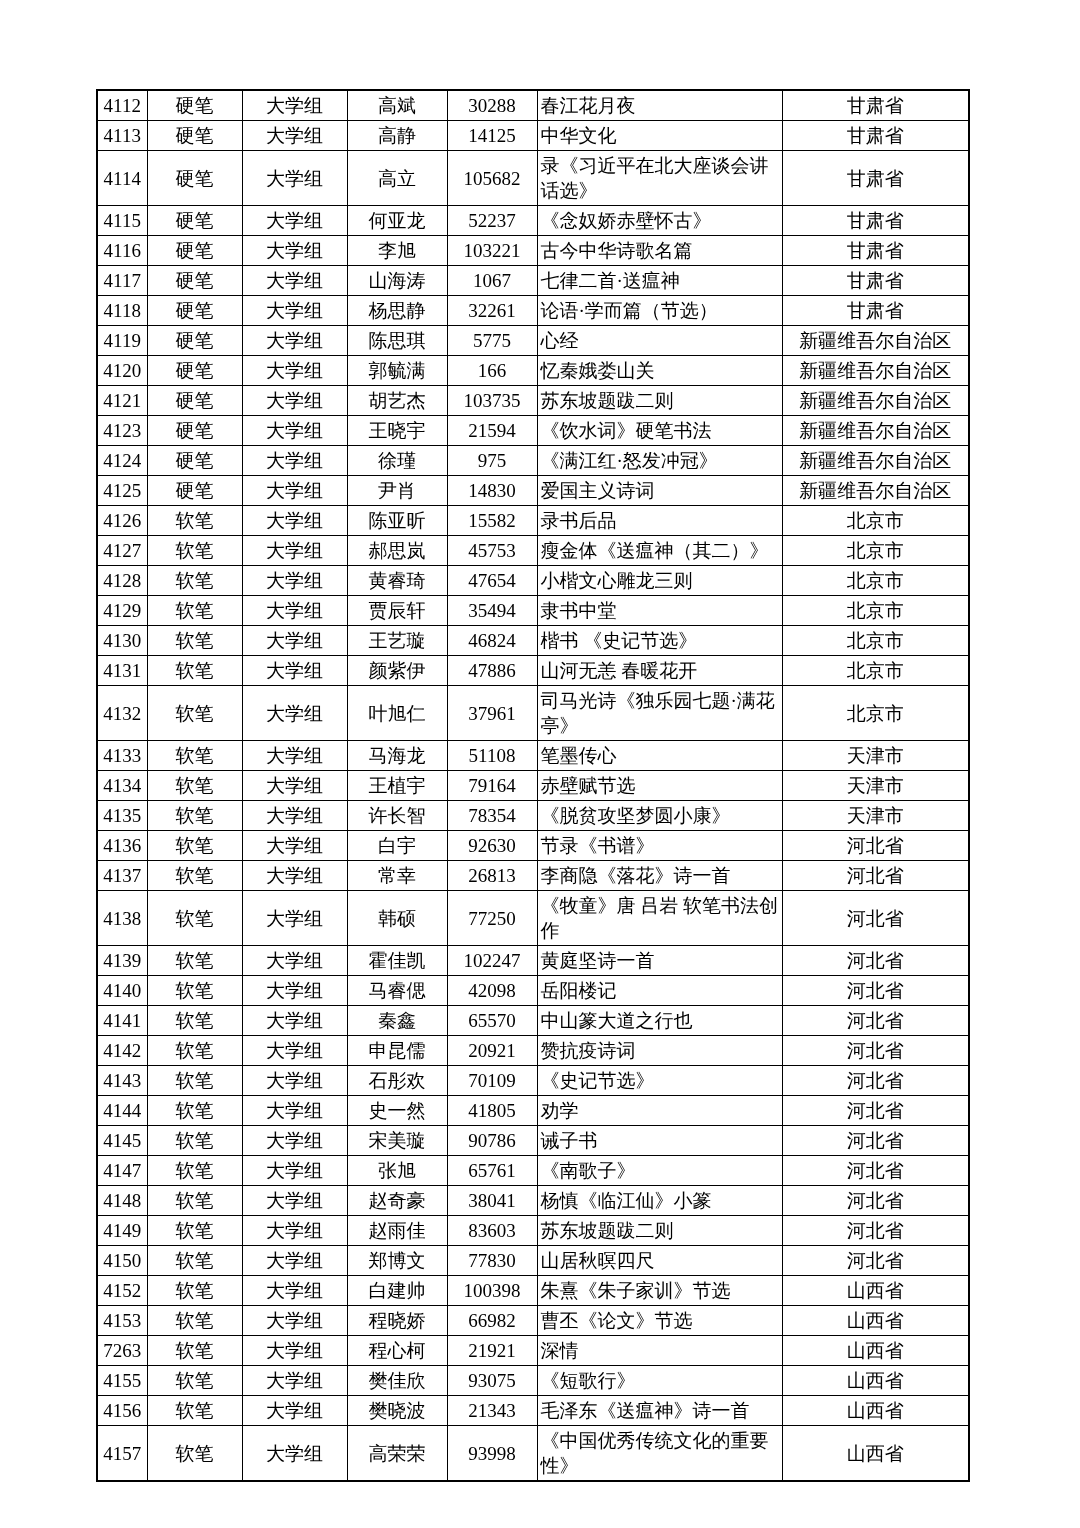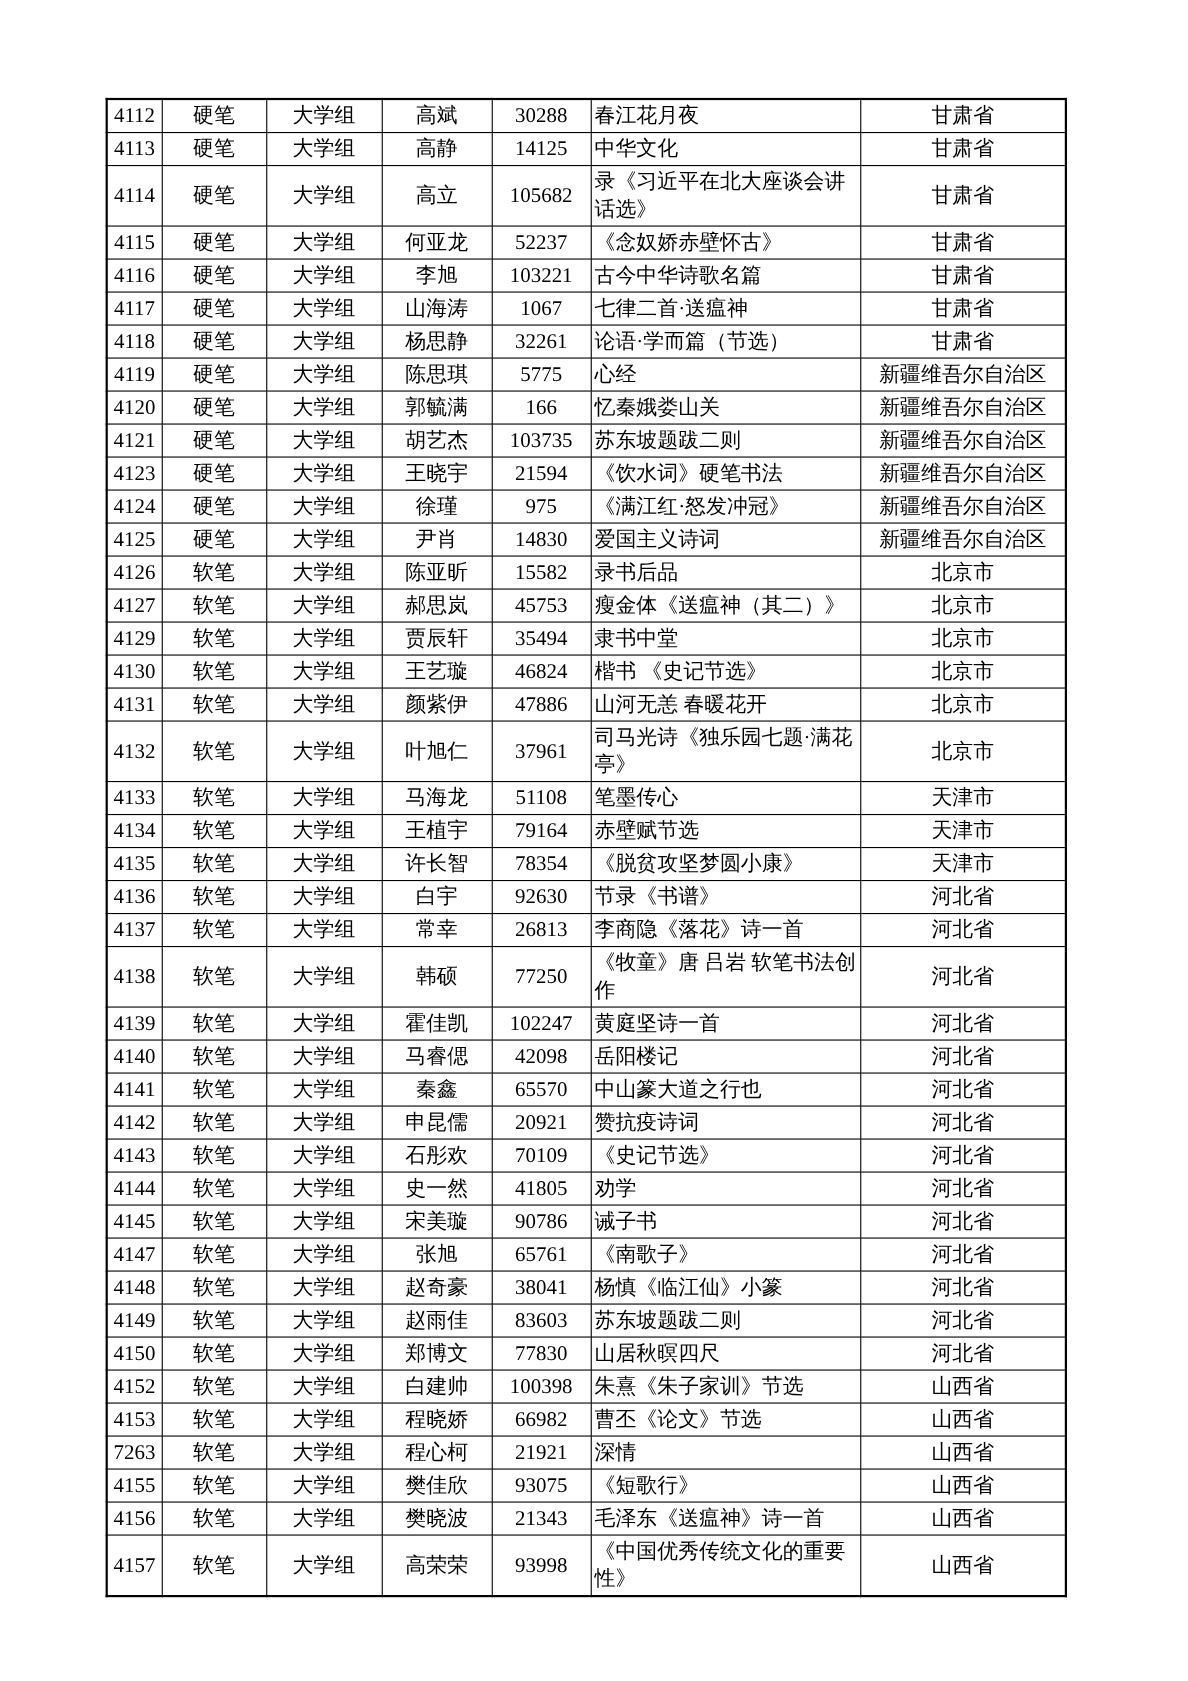--- a/index.html
+++ b/index.html
@@ -214,20 +214,29 @@
           <tr>
             <td class="ctr">4127</td>
             <td class="ctr">软笔</td>
             <td class="ctr">大学组</td>
             <td class="ctr">郝思岚</td>
             <td class="ctr">45753</td>
             <td class="lft">瘦金体《送瘟神（其二）》</td>
             <td class="ctr">北京市</td>
           </tr>
           <tr>
+            <td class="ctr">4128</td>
+            <td class="ctr">软笔</td>
+            <td class="ctr">大学组</td>
+            <td class="ctr">黄睿琦</td>
+            <td class="ctr">47654</td>
+            <td class="lft">小楷文心雕龙三则</td>
+            <td class="ctr">北京市</td>
+          </tr>
+          <tr>
             <td class="ctr">4129</td>
             <td class="ctr">软笔</td>
             <td class="ctr">大学组</td>
             <td class="ctr">贾辰轩</td>
             <td class="ctr">35494</td>
             <td class="lft">隶书中堂</td>
             <td class="ctr">北京市</td>
           </tr>
           <tr>
             <td class="ctr">4130</td>

